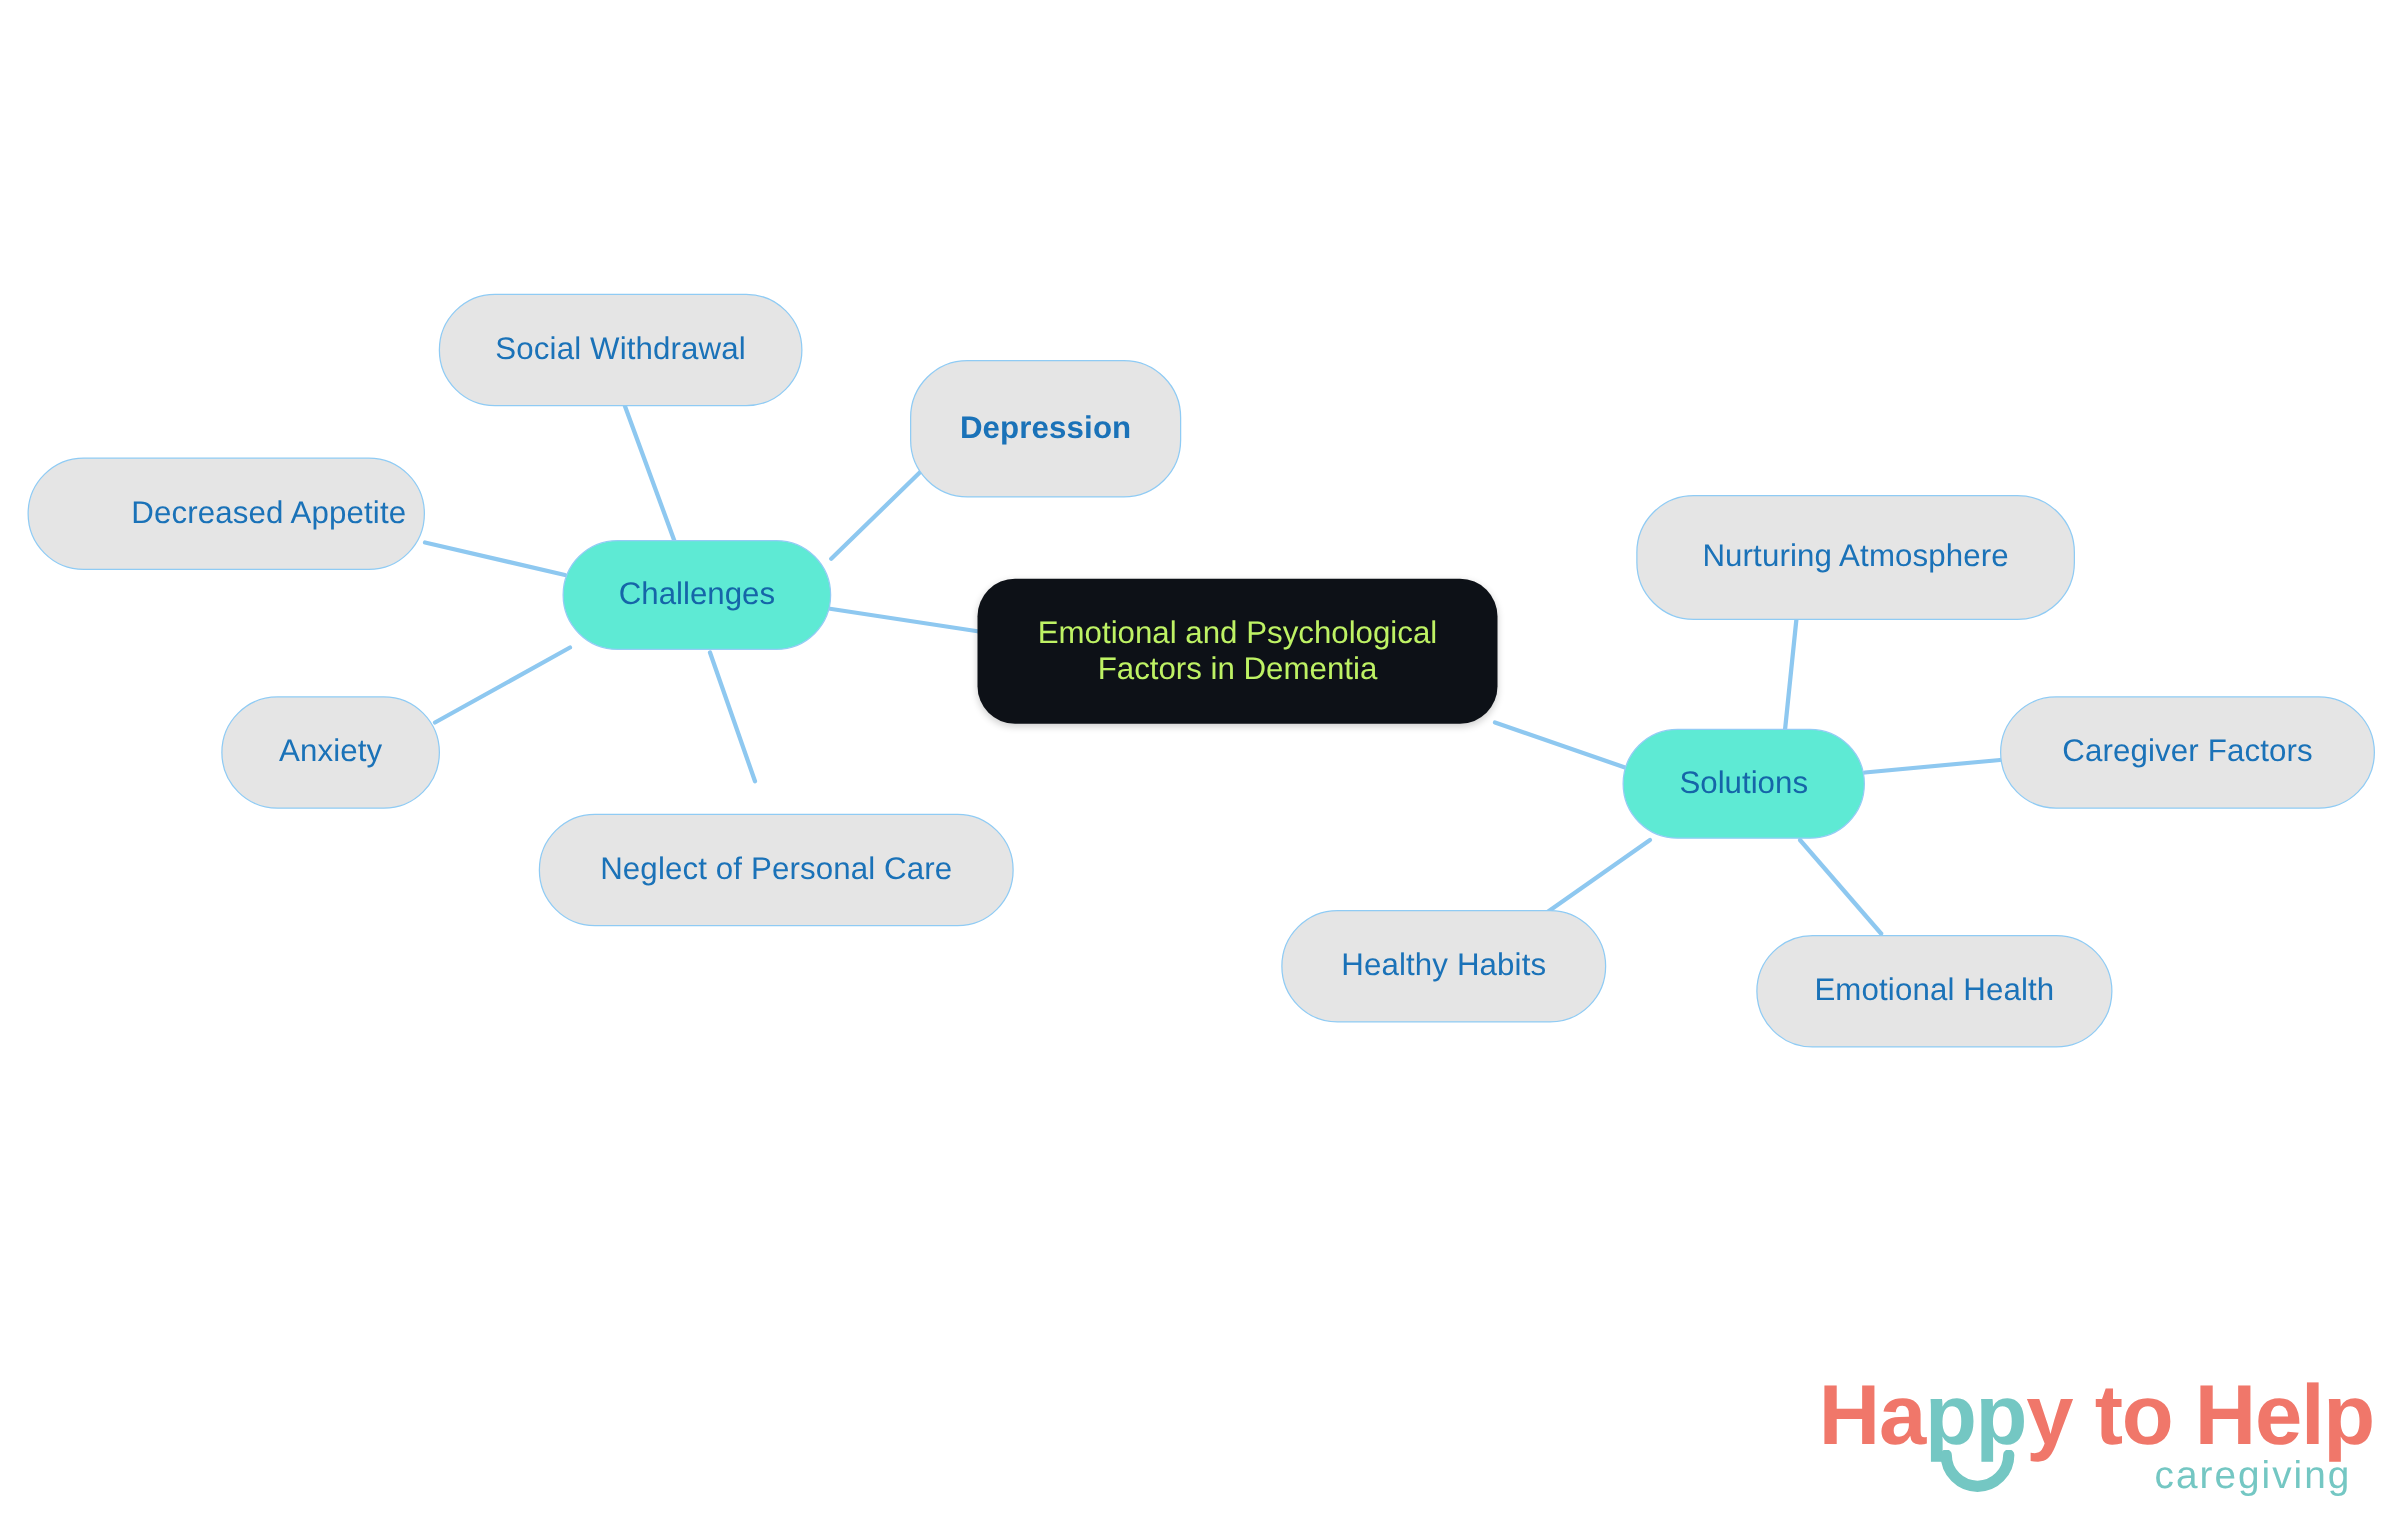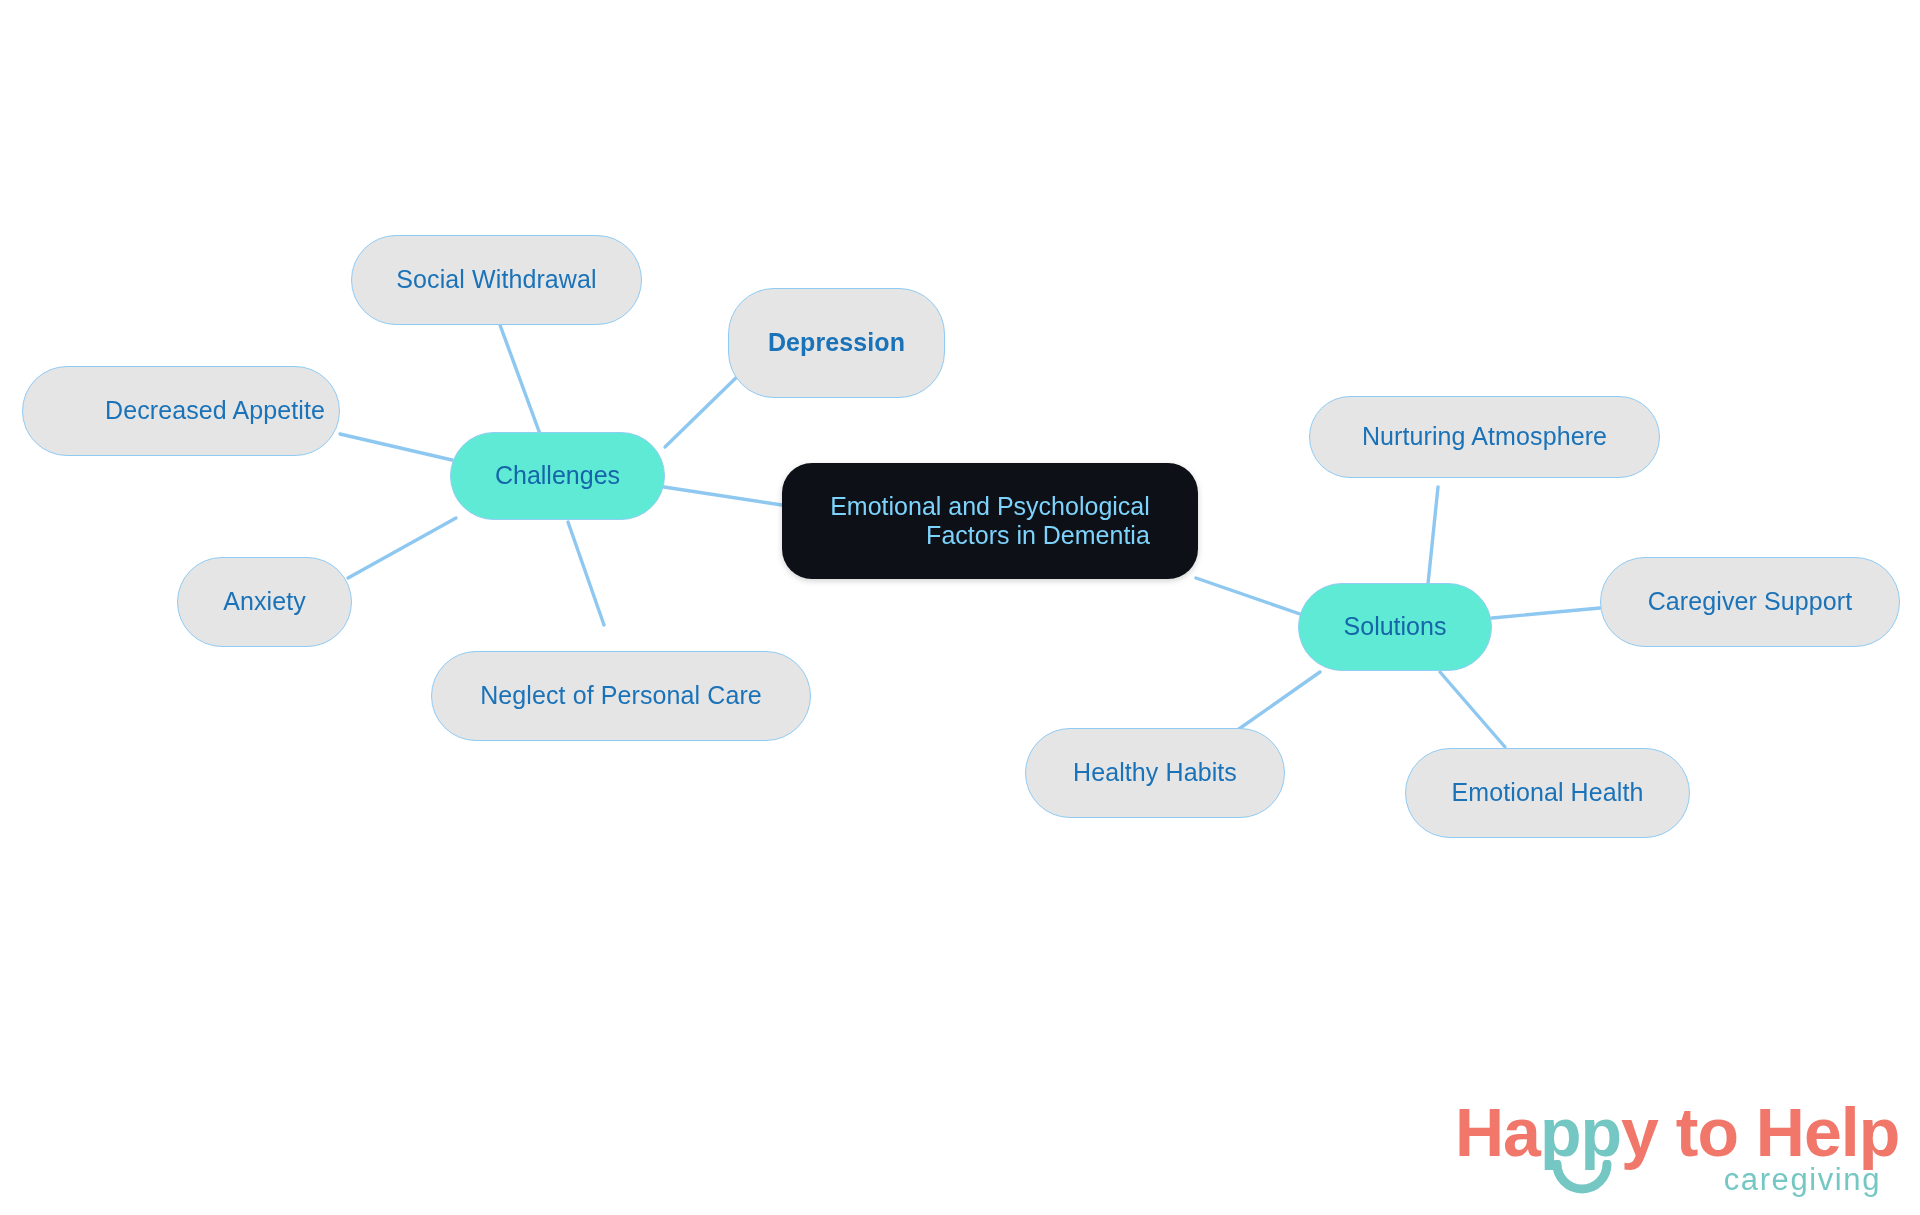--- a/index.html
+++ b/index.html
@@ -47,27 +47,26 @@
     letter-spacing: 0.1px;
   }
   .node.hub {
     background: #5eead4;
     border: 1.6px solid #93ccf5;
     color: #1565a8;
     font-size: 25px;
   }
   .node.root {
     background: #0d1117;
-    color: #7dd3fc;
+    color: #bef264;
     font-size: 25px;
     border: none;
     border-radius: 30px;
     box-shadow: 0 2px 6px rgba(0,0,0,0.18);
     padding: 0 26px;
-    text-align: right;
   }
   .node-label {
     display: block;
     padding: 0 14px;
   }
   
   #logo {
     position: absolute;
     left: 1455px;
     top: 1098px;
@@ -154,26 +153,26 @@
   </div>
 
   <div class="node branch" style="left:177px; top:557px; width:175px; height:90px;">
     <span class="node-label">Anxiety</span>
   </div>
 
   <div class="node branch" style="left:431px; top:651px; width:380px; height:90px;">
     <span class="node-label">Neglect of Personal Care</span>
   </div>
 
-  <div class="node branch" style="left:1309px; top:396px; width:351px; height:82px;">
+  <div class="node branch" style="left:1309px; top:396px; width:351px; height:100px;">
     <span class="node-label">Nurturing Atmosphere</span>
   </div>
 
   <div class="node branch" style="left:1600px; top:557px; width:300px; height:90px;">
-    <span class="node-label">Caregiver Support</span>
+    <span class="node-label">Caregiver Factors</span>
   </div>
 
   <div class="node branch" style="left:1025px; top:728px; width:260px; height:90px;">
     <span class="node-label">Healthy Habits</span>
   </div>
 
   <div class="node branch" style="left:1405px; top:748px; width:285px; height:90px;">
     <span class="node-label">Emotional Health</span>
   </div>
 

